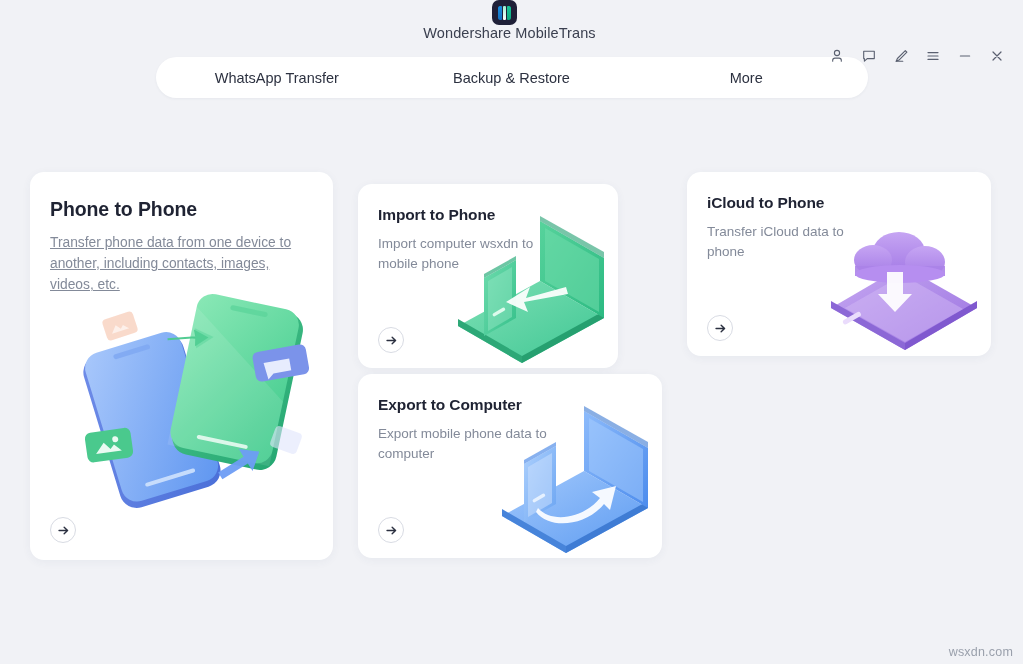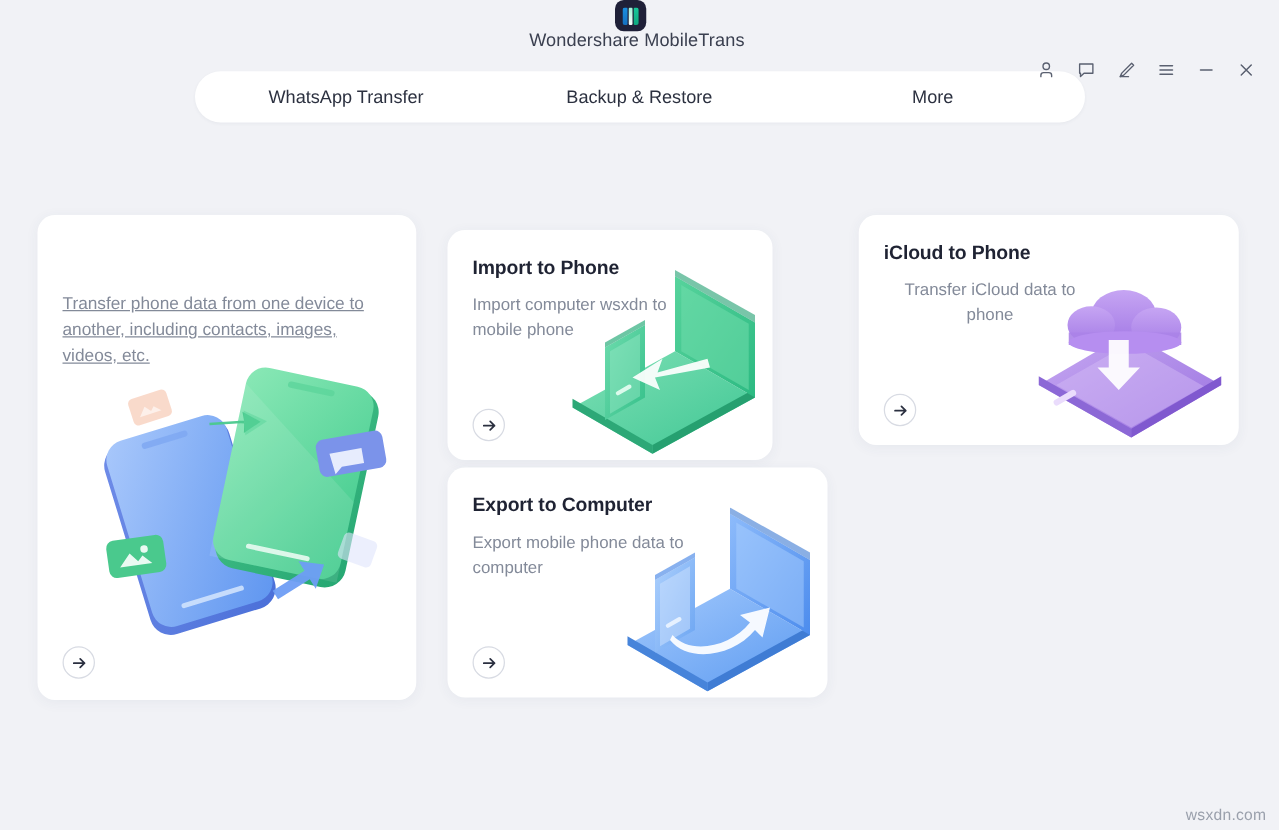--- a/index.html
+++ b/index.html
@@ -126,21 +126,21 @@
   .card {
     position: absolute;
     background: #ffffff;
     border-radius: 14px;
     box-shadow: 0 2px 10px rgba(60,70,110,.055);
     overflow: hidden;
   }
 
   .card-big   { left: 0px;   top: 0px;   width: 303px; height: 388px; }
   .card-imp   { left: 328px; top: 12px;   width: 260px; height: 184px; }
-  .card-icl   { left: 657px; top: 0px;   width: 304px; height: 184px; text-align: center; }
+  .card-icl   { left: 657px; top: 0px;   width: 304px; height: 184px; }
   .card-exp   { left: 328px; top: 202px; width: 304px; height: 184px; }
 
   .card-title {
     position: absolute;
     font-weight: bold;
     color: #1f2333;
     letter-spacing: -.1px;
   }
   .card-desc {
     position: absolute;
@@ -250,20 +250,21 @@
   <div class="tabbar">
     <div class="tab">WhatsApp Transfer</div>
     <div class="tab">Backup &amp; Restore</div>
     <div class="tab">More</div>
   </div>
 </div>
 
 <div class="cards">
 
   <div class="card card-big">
+    <div class="card-title">Phone to Phone</div>
     <div class="card-desc">Transfer phone data from one device to another, including contacts, images, videos, etc.</div>
 
     <div class="illus illus-big">
       <svg width="250" height="230" viewBox="0 0 250 230" fill="none">
         <defs>
           <linearGradient id="phBlue" x1="0" y1="0" x2="1" y2="1">
             <stop offset="0" stop-color="#a9c8fb"></stop>
               <stop offset="1" stop-color="#5f96f0"></stop>
           </linearGradient>
           <linearGradient id="phBlueEdge" x1="0" y1="0" x2="1" y2="1">

